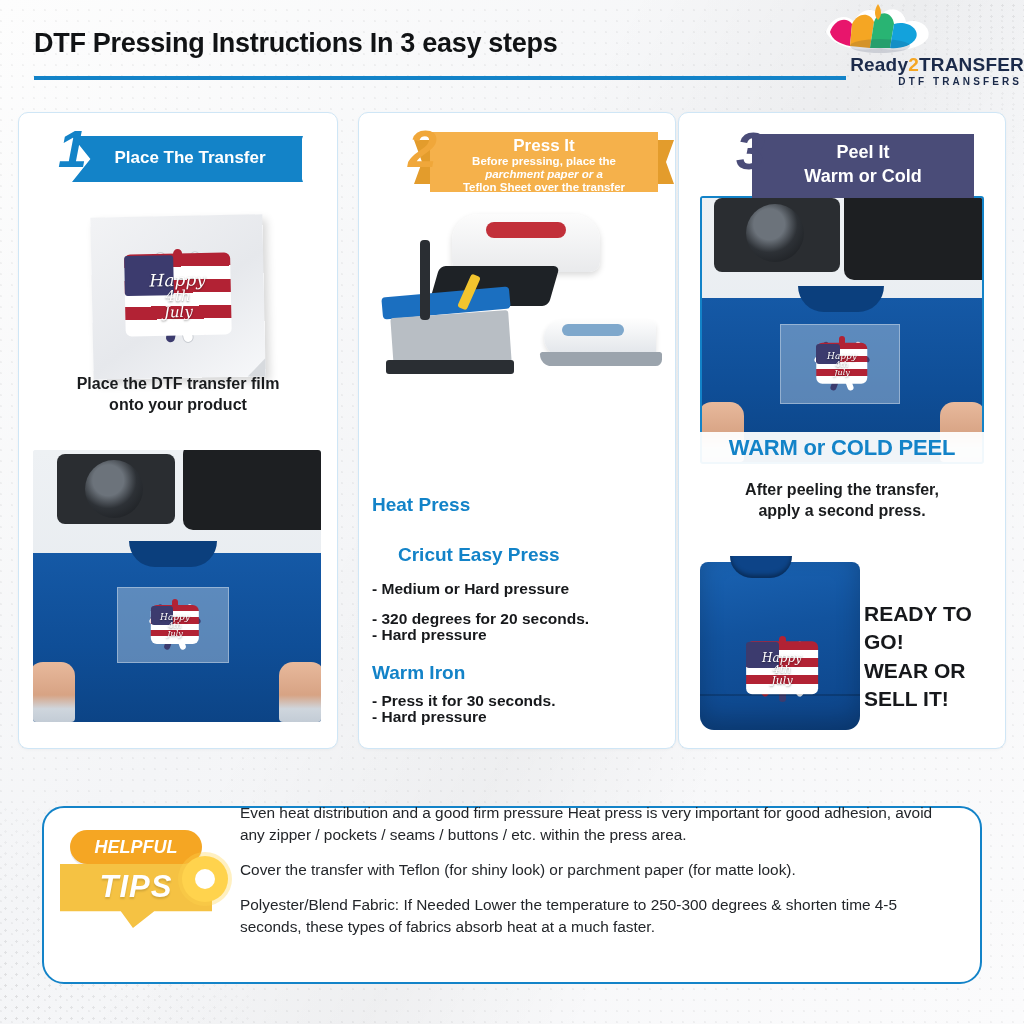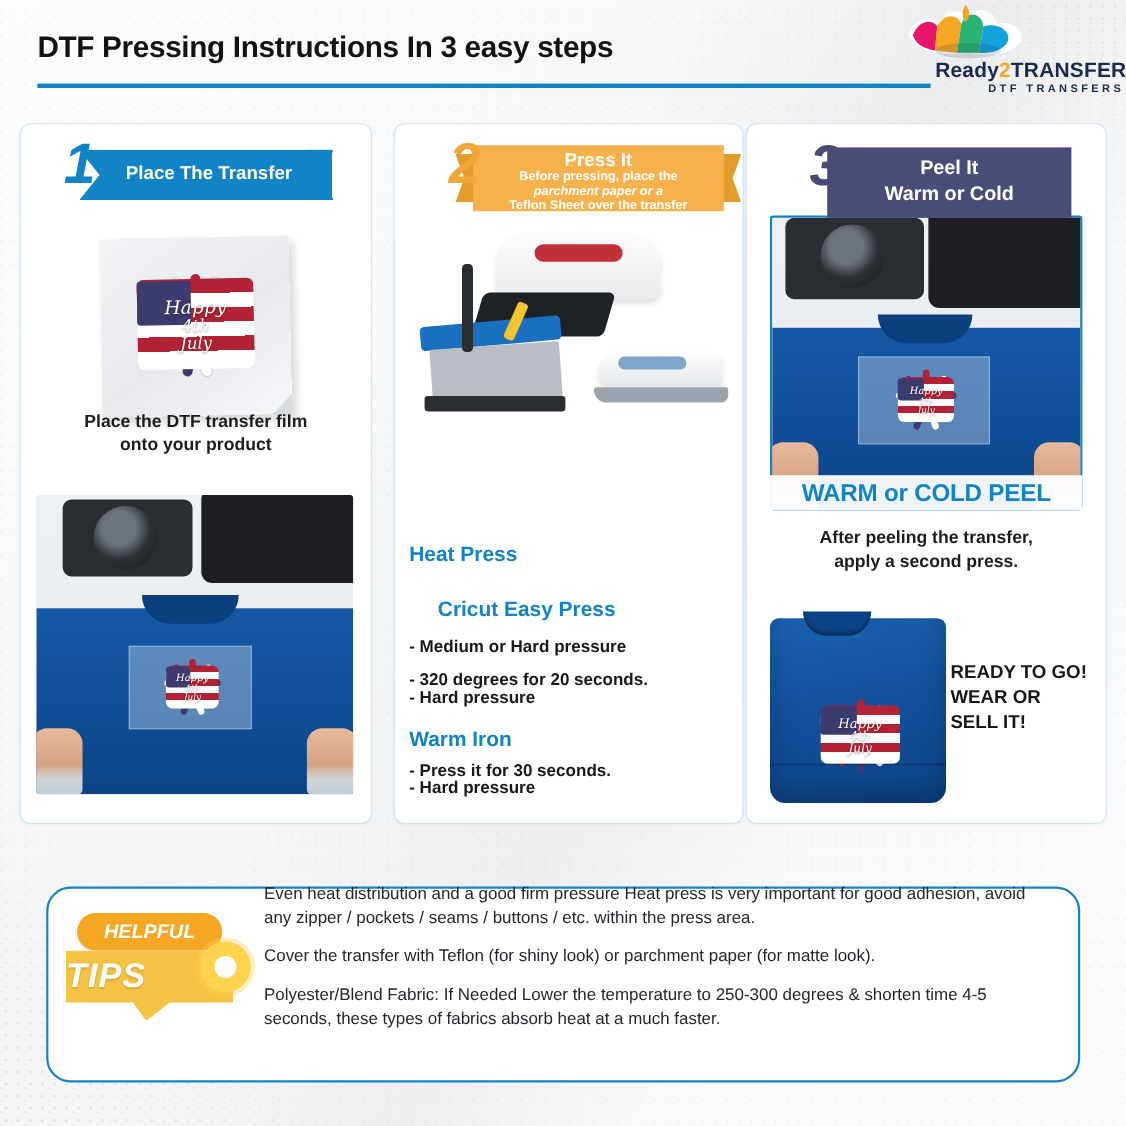--- a/index.html
+++ b/index.html
@@ -249,21 +249,21 @@
     position: absolute; left: 10px; top: 6px; width: 132px; height: 34px;
     background: #f5a623; border-radius: 17px;
     display: flex; align-items: center; justify-content: center;
     color: #fff; font-size: 18px; font-weight: bold; font-style: italic;
     box-shadow: 0 2px 0 rgba(0,0,0,0.08);
   }
   .badge-bot {
     position: absolute; left: 0px; top: 40px; width: 152px; height: 64px;
     background: #f5c243;
     clip-path: polygon(0 0, 100% 0, 100% 74%, 62% 74%, 48% 100%, 40% 74%, 0 74%);
-    display: flex; align-items: flex-start; 
+    display: flex; align-items: flex-start; justify-content: center;
   }
   .badge-bot span {
     color: #ffffff; font-size: 31px; font-weight: bold; font-style: italic;
     letter-spacing: 1px; line-height: 46px;
     text-shadow: 0 2px 2px rgba(0,0,0,0.14);
   }
   .badge-sun {
     position: absolute; left: 122px; top: 32px; width: 46px; height: 46px;
     border-radius: 50%; background: #ffd34d; box-shadow: 0 0 0 4px rgba(255,211,77,0.35);
   }
@@ -483,21 +483,21 @@
       <div class="core"></div>
       <div class="canton"></div>
       <div class="script">
         <span style="font-size:12px;">Happy</span>
         <span style="font-size:11px;">4th</span>
         <span style="font-size:11px;">July</span>
       </div>
     </div>
   </div>
 
-  <div style="position:absolute; left:864px; top:600px; width:130px; font-size:17px; font-weight:bold; color:#16181b; line-height:1.35;">
+  <div style="position:absolute; left:864px; top:600px; width:130px; font-size:21px; font-weight:bold; color:#16181b; line-height:1.35;">
     <div>READY TO GO!</div>
     <div>WEAR OR</div>
     <div>SELL IT!</div>
   </div>
 
   <div class="tips"></div>
   <div class="tips-badge">
     <div class="badge-top">HELPFUL</div>
     <div class="badge-bot">
       <span>TIPS</span>

